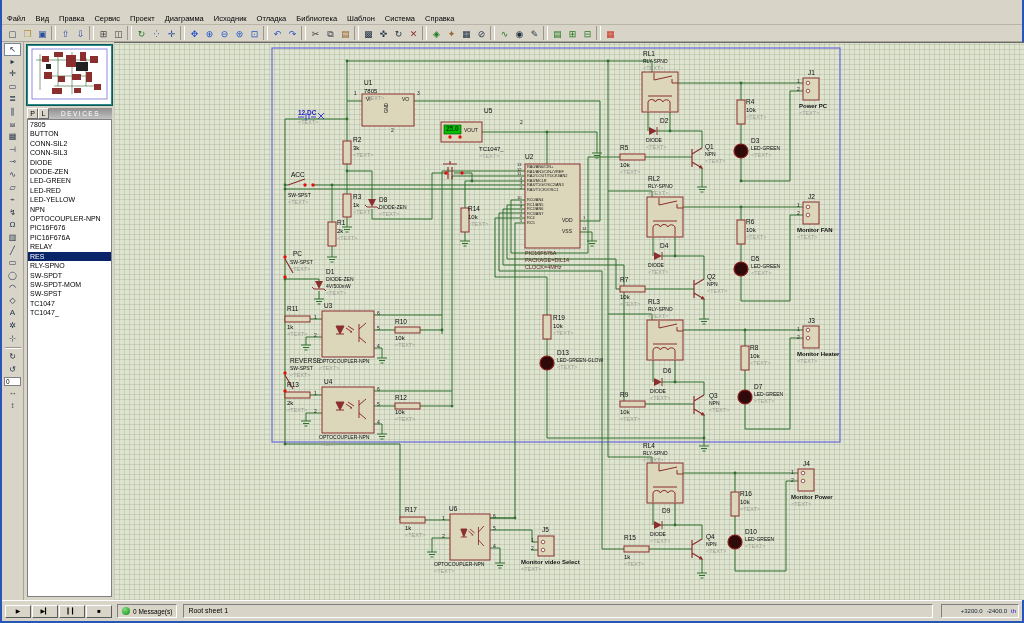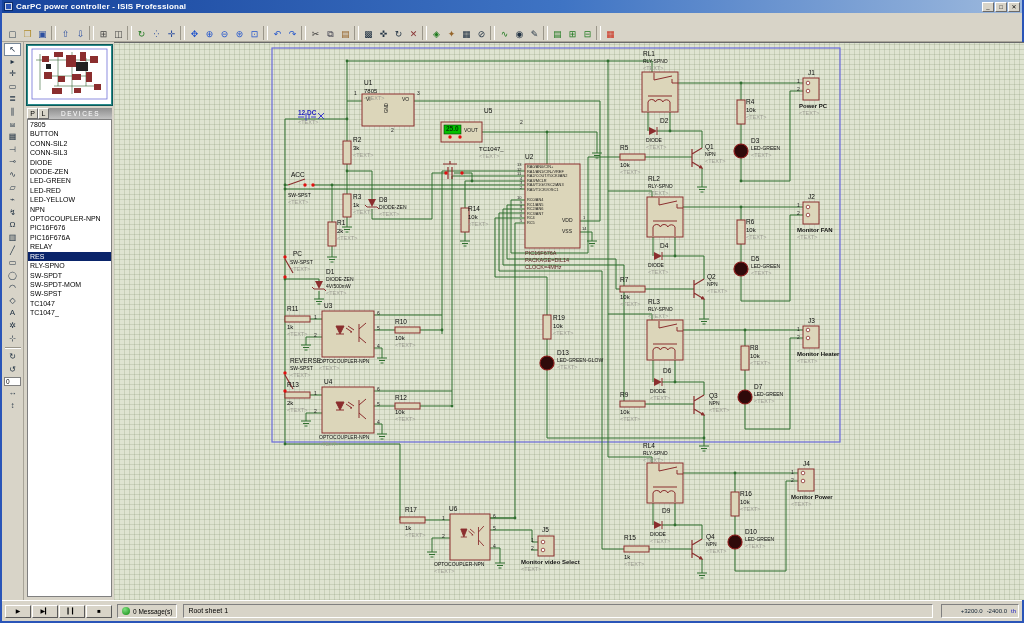--- a/index.html
+++ b/index.html
@@ -90,30 +90,35 @@
     font-size:7px; line-height:12px; padding-left:4px; color:#000; }
   .coordbox { height:14px; width:78px; margin:0 3px 0 8px; border:1px solid; border-color:#808080 #fff #fff #808080;
     font-size:6px; line-height:12px; text-align:right; padding-right:2px; color:#123; display:flex; justify-content:flex-end; gap:4px; align-items:center; }
   .coordbox .u { color:#2020c0; }
 </style>
 </head>
 <body>
 
 <div class="win">
 
-  <div class="titlebar">
-    <span class="appicon"></span>
-    <span class="title">CarPC power controller - ISIS Professional</span>
-    <span class="wctl">
-        <span class="wbtn">_</span>
-        <span class="wbtn">□</span>
-        <span class="wbtn">✕</span>
-      </span>
-  </div>
-
+
+  <div class="menubar">
+      <span class="menu-item">Файл</span>
+      <span class="menu-item">Вид</span>
+      <span class="menu-item">Правка</span>
+      <span class="menu-item">Сервис</span>
+      <span class="menu-item">Проект</span>
+      <span class="menu-item">Диаграмма</span>
+      <span class="menu-item">Исходник</span>
+      <span class="menu-item">Отладка</span>
+      <span class="menu-item">Библиотека</span>
+      <span class="menu-item">Шаблон</span>
+      <span class="menu-item">Система</span>
+      <span class="menu-item">Справка</span>
+    </div>
 
   <div class="toolbar">
       <span class="tbico" style="color: rgb(51, 68, 85);">▢</span>
       <span class="tbico" style="color: rgb(176, 140, 42);">❒</span>
       <span class="tbico" style="color: rgb(44, 79, 160);">▣</span>
       <span class="tbsep"></span>
       <span class="tbico" style="color: rgb(44, 79, 160);">⇧</span>
       <span class="tbico" style="color: rgb(44, 79, 160);">⇩</span>
       <span class="tbsep"></span>
       <span class="tbico" style="color: rgb(68, 68, 68);">⊞</span>

